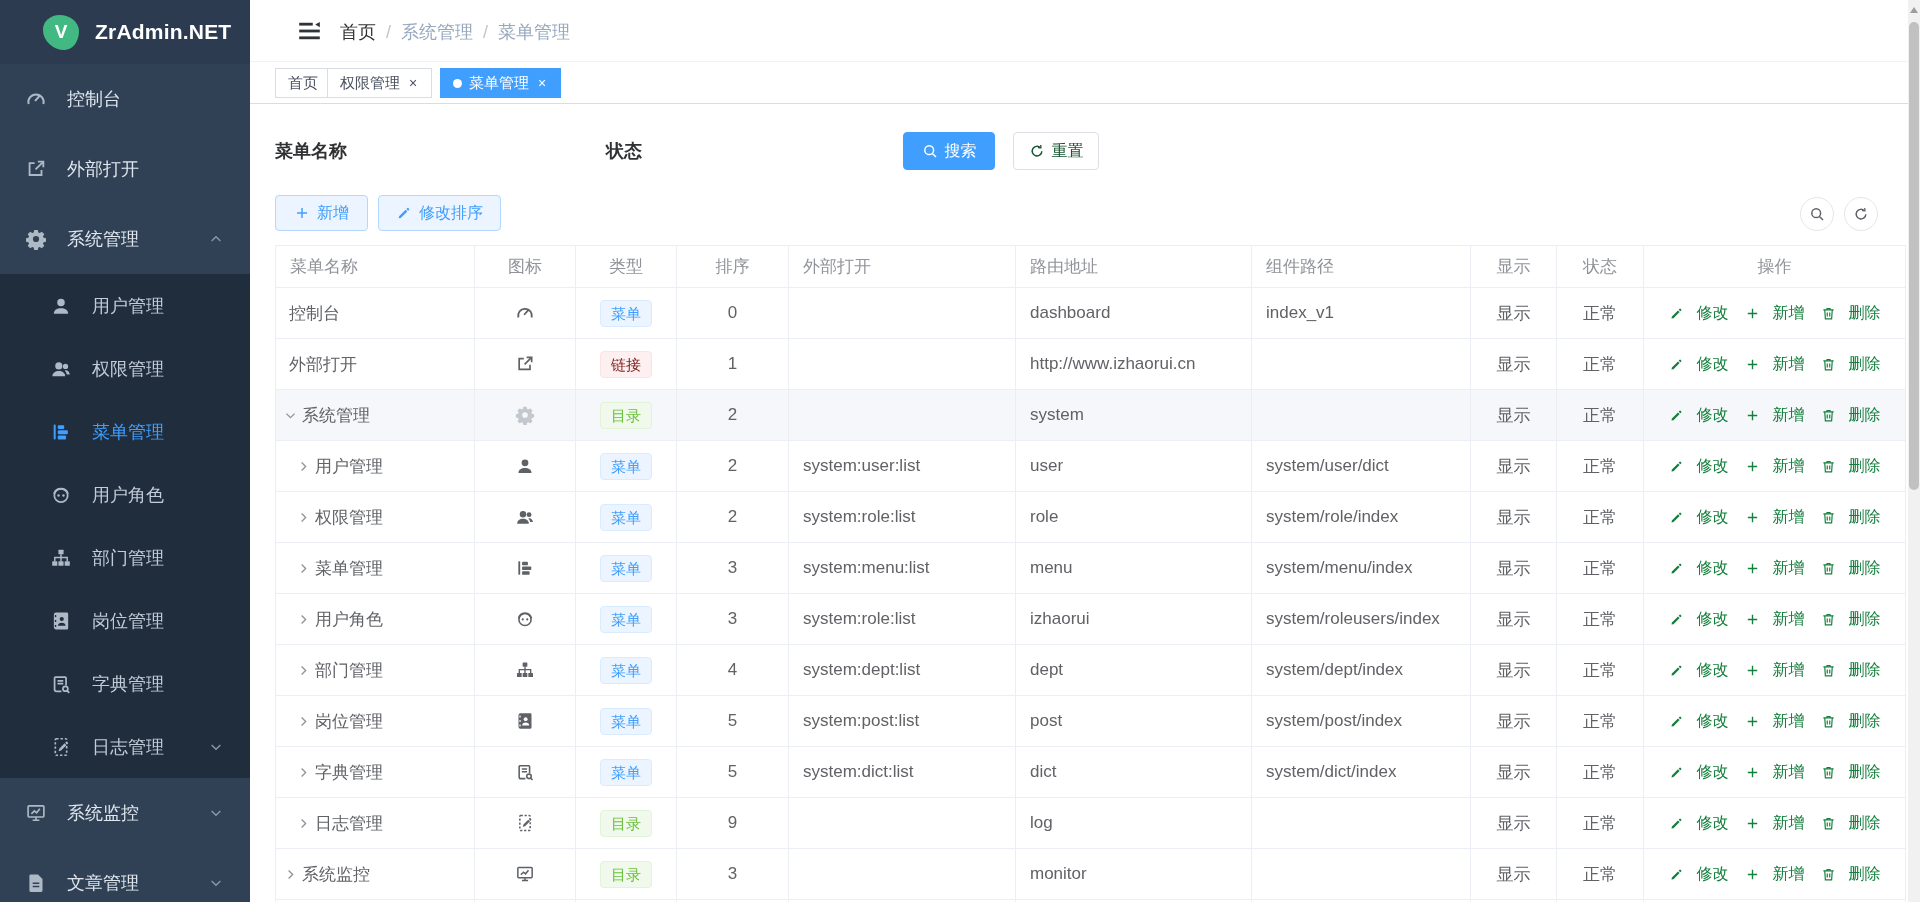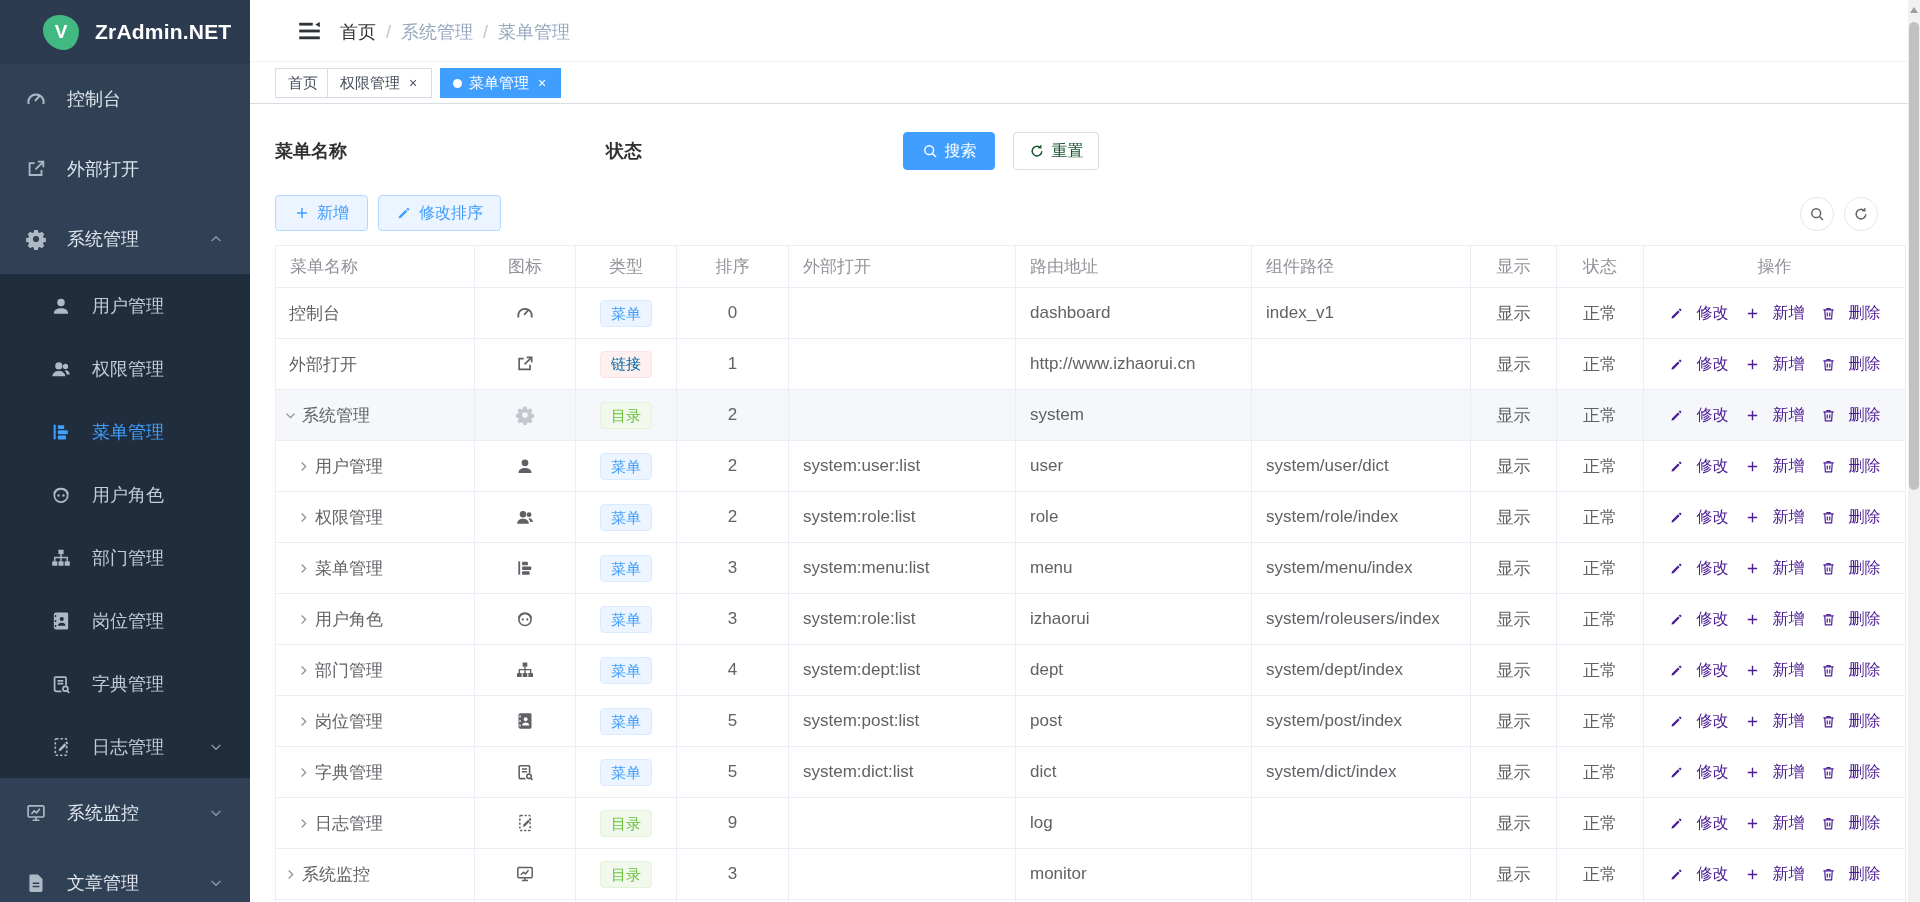--- a/index.html
+++ b/index.html
@@ -76,23 +76,23 @@
   .ac { text-align:center; }
   .cell-name { display:flex; align-items:center; } 
   .row-arrow { width:13px; height:13px; color:#8f9399; margin-right:5px; flex:0 0 auto; }
   .row-arrow svg { width:13px; height:13px; display:block; }
   .cell-icon { display:flex; justify-content:center; color:#5e6166; }
   .cell-icon svg { width:20px; height:20px; --icon-bg:#fff; }
   .cell-icon.muted { color:#c3c8cf; }
   .tag { display:inline-block; height:27px; line-height:25px; padding:0 10px; border-radius:4px; font-size:15px; border:1px solid; }
   .tag.blue { background:#ecf5ff; border-color:#d9ecff; color:#409eff; }
   .tag.green { background:#f0f9eb; border-color:#e1f3d8; color:#67c23a; }
-  .tag.red { background:#fef0f0; border-color:#fde2e2; color:#0369a1;font-family:Liberation Serif, serif; }
+  .tag.red { background:#fef0f0; border-color:#fde2e2; color:#7f1d1d; }
   .ops { display:flex; justify-content:center; gap:16px; }
-  .op-link { color:#4c1d95; display:inline-flex; align-items:center; gap:13px; cursor:pointer; font-size:16px; }
+  .op-link { color:#15803d; display:inline-flex; align-items:center; gap:13px; cursor:pointer; font-size:16px; }
   .op-link svg { width:15px; height:15px; }
   tr.stub td { height:8px; border-bottom:none; }
 
   
   .scrollbar { position:absolute; right:0; top:0; width:12px; height:902px; background:#f1f1f1; z-index:20; }
   .sb-up { position:absolute; top:3px; left:1px; width:10px; height:12px; color:#9d9d9d; }
   .sb-up svg { width:10px; height:12px; }
   .sb-thumb { position:absolute; left:1px; top:22px; width:10px; height:468px; background:#c1c1c1; border-radius:5px; }
   .sidebar, .menu-item { --icon-bg:#304156; }
   .menu-item.lvl1 { --icon-bg:#1f2d3d; }

